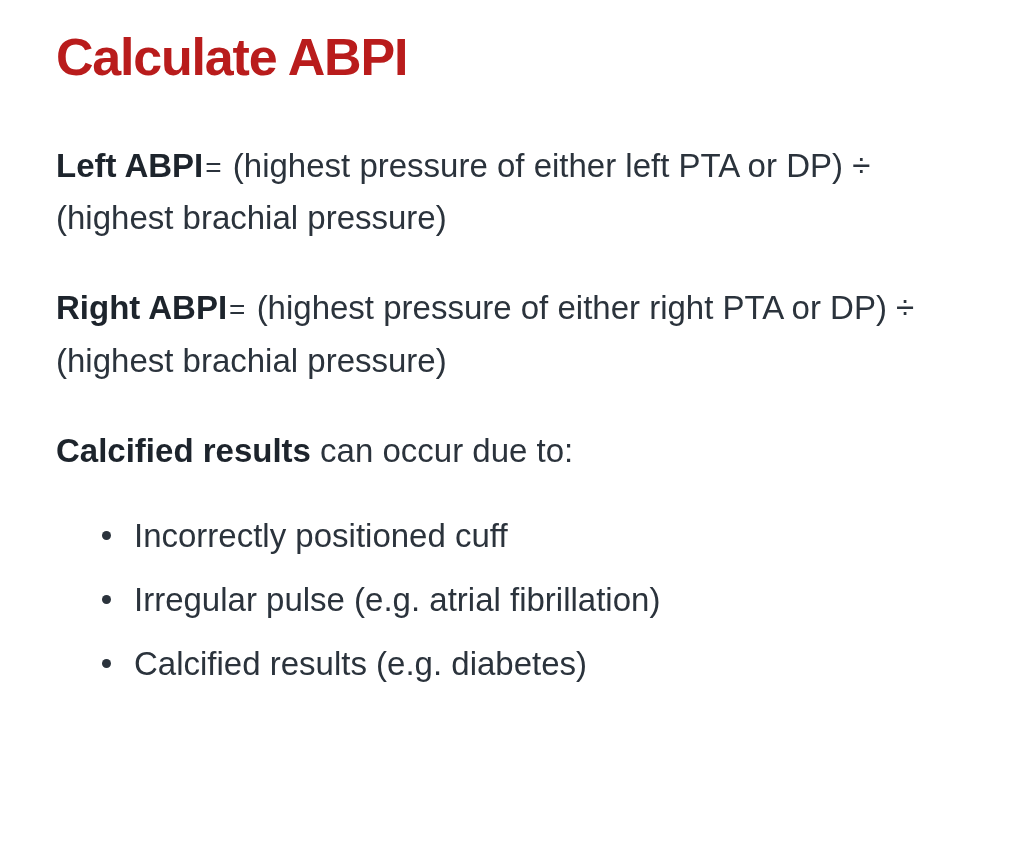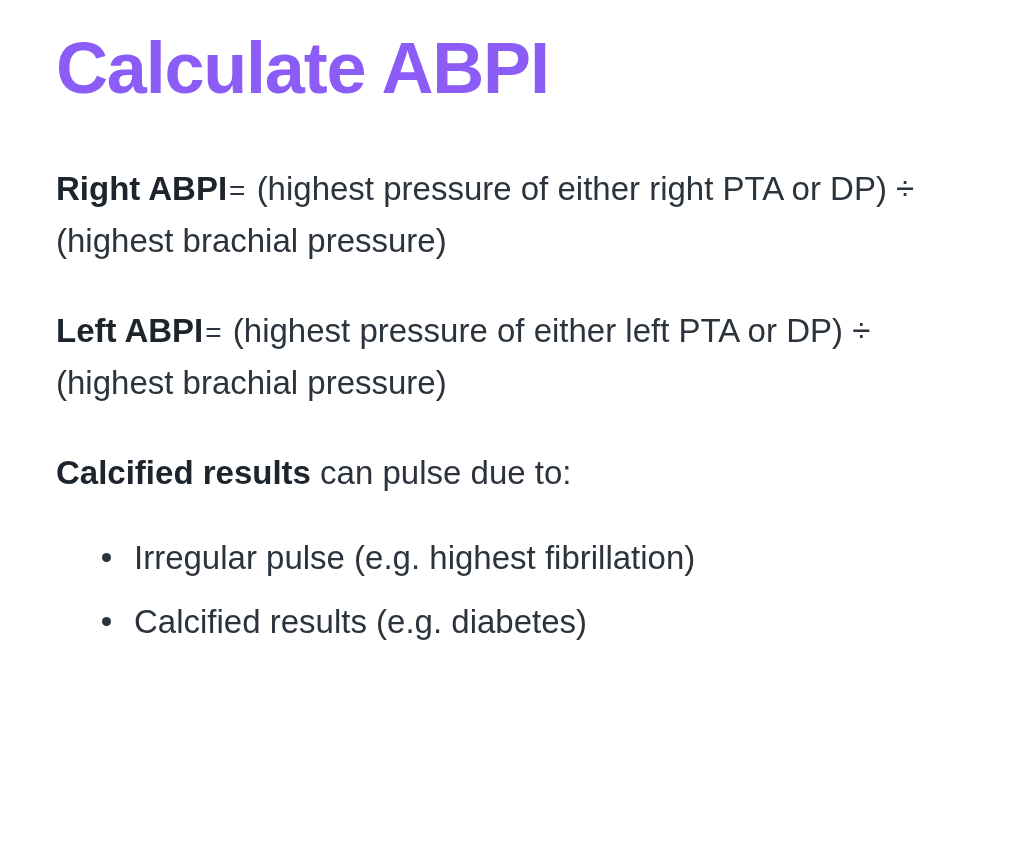--- a/index.html
+++ b/index.html
@@ -15,25 +15,25 @@
     overflow: hidden;
   }
   .page {
     box-sizing: border-box;
     width: 1024px;
     height: 860px;
     padding: 28px 56px 0 56px;
     background: #ffffff;
   }
   .page-title {
-    font-size: 72px;
+    font-size: 52px;
     line-height: 1.12;
     font-weight: 700;
     letter-spacing: -1.2px;
-    color: #8b5cf6;
+    color: #b91c1c;
     margin: 0 0 54px 0;
   }
   .para {
     font-size: 33px;
     line-height: 1.58;
     color: #2b333c;
     margin: 0 0 38px 0;
     max-width: 910px;
   }
   .para .lead {
@@ -72,29 +72,30 @@
   }
 </style>
 </head>
 <body>
 
 <div class="page">
 
   <h1 class="page-title">Calculate ABPI</h1>
 
   <p class="para">
+    <span class="lead">Left ABPI</span><span class="eq">=</span> <span>(highest pressure of either left PTA or DP) ÷ (highest brachial pressure)</span>
+  </p>
+
+  <p class="para">
     <span class="lead">Right ABPI</span><span class="eq">=</span> <span>(highest pressure of either right PTA or DP) ÷ (highest brachial pressure)</span>
   </p>
 
-  <p class="para">
-    <span class="lead">Left ABPI</span><span class="eq">=</span> <span>(highest pressure of either left PTA or DP) ÷ (highest brachial pressure)</span>
-  </p>
-
   <p class="para intro">
-    <span class="lead">Calcified results</span><span> can pulse due to:</span>
+    <span class="lead">Calcified results</span><span> can occur due to:</span>
   </p>
 
   <ul class="bullets">
-    <li>Irregular pulse (e.g. highest fibrillation)</li>
+    <li>Incorrectly positioned cuff</li>
+    <li>Irregular pulse (e.g. atrial fibrillation)</li>
     <li>Calcified results (e.g. diabetes)</li>
   </ul>
 
 </div>
 
 </body></html>

